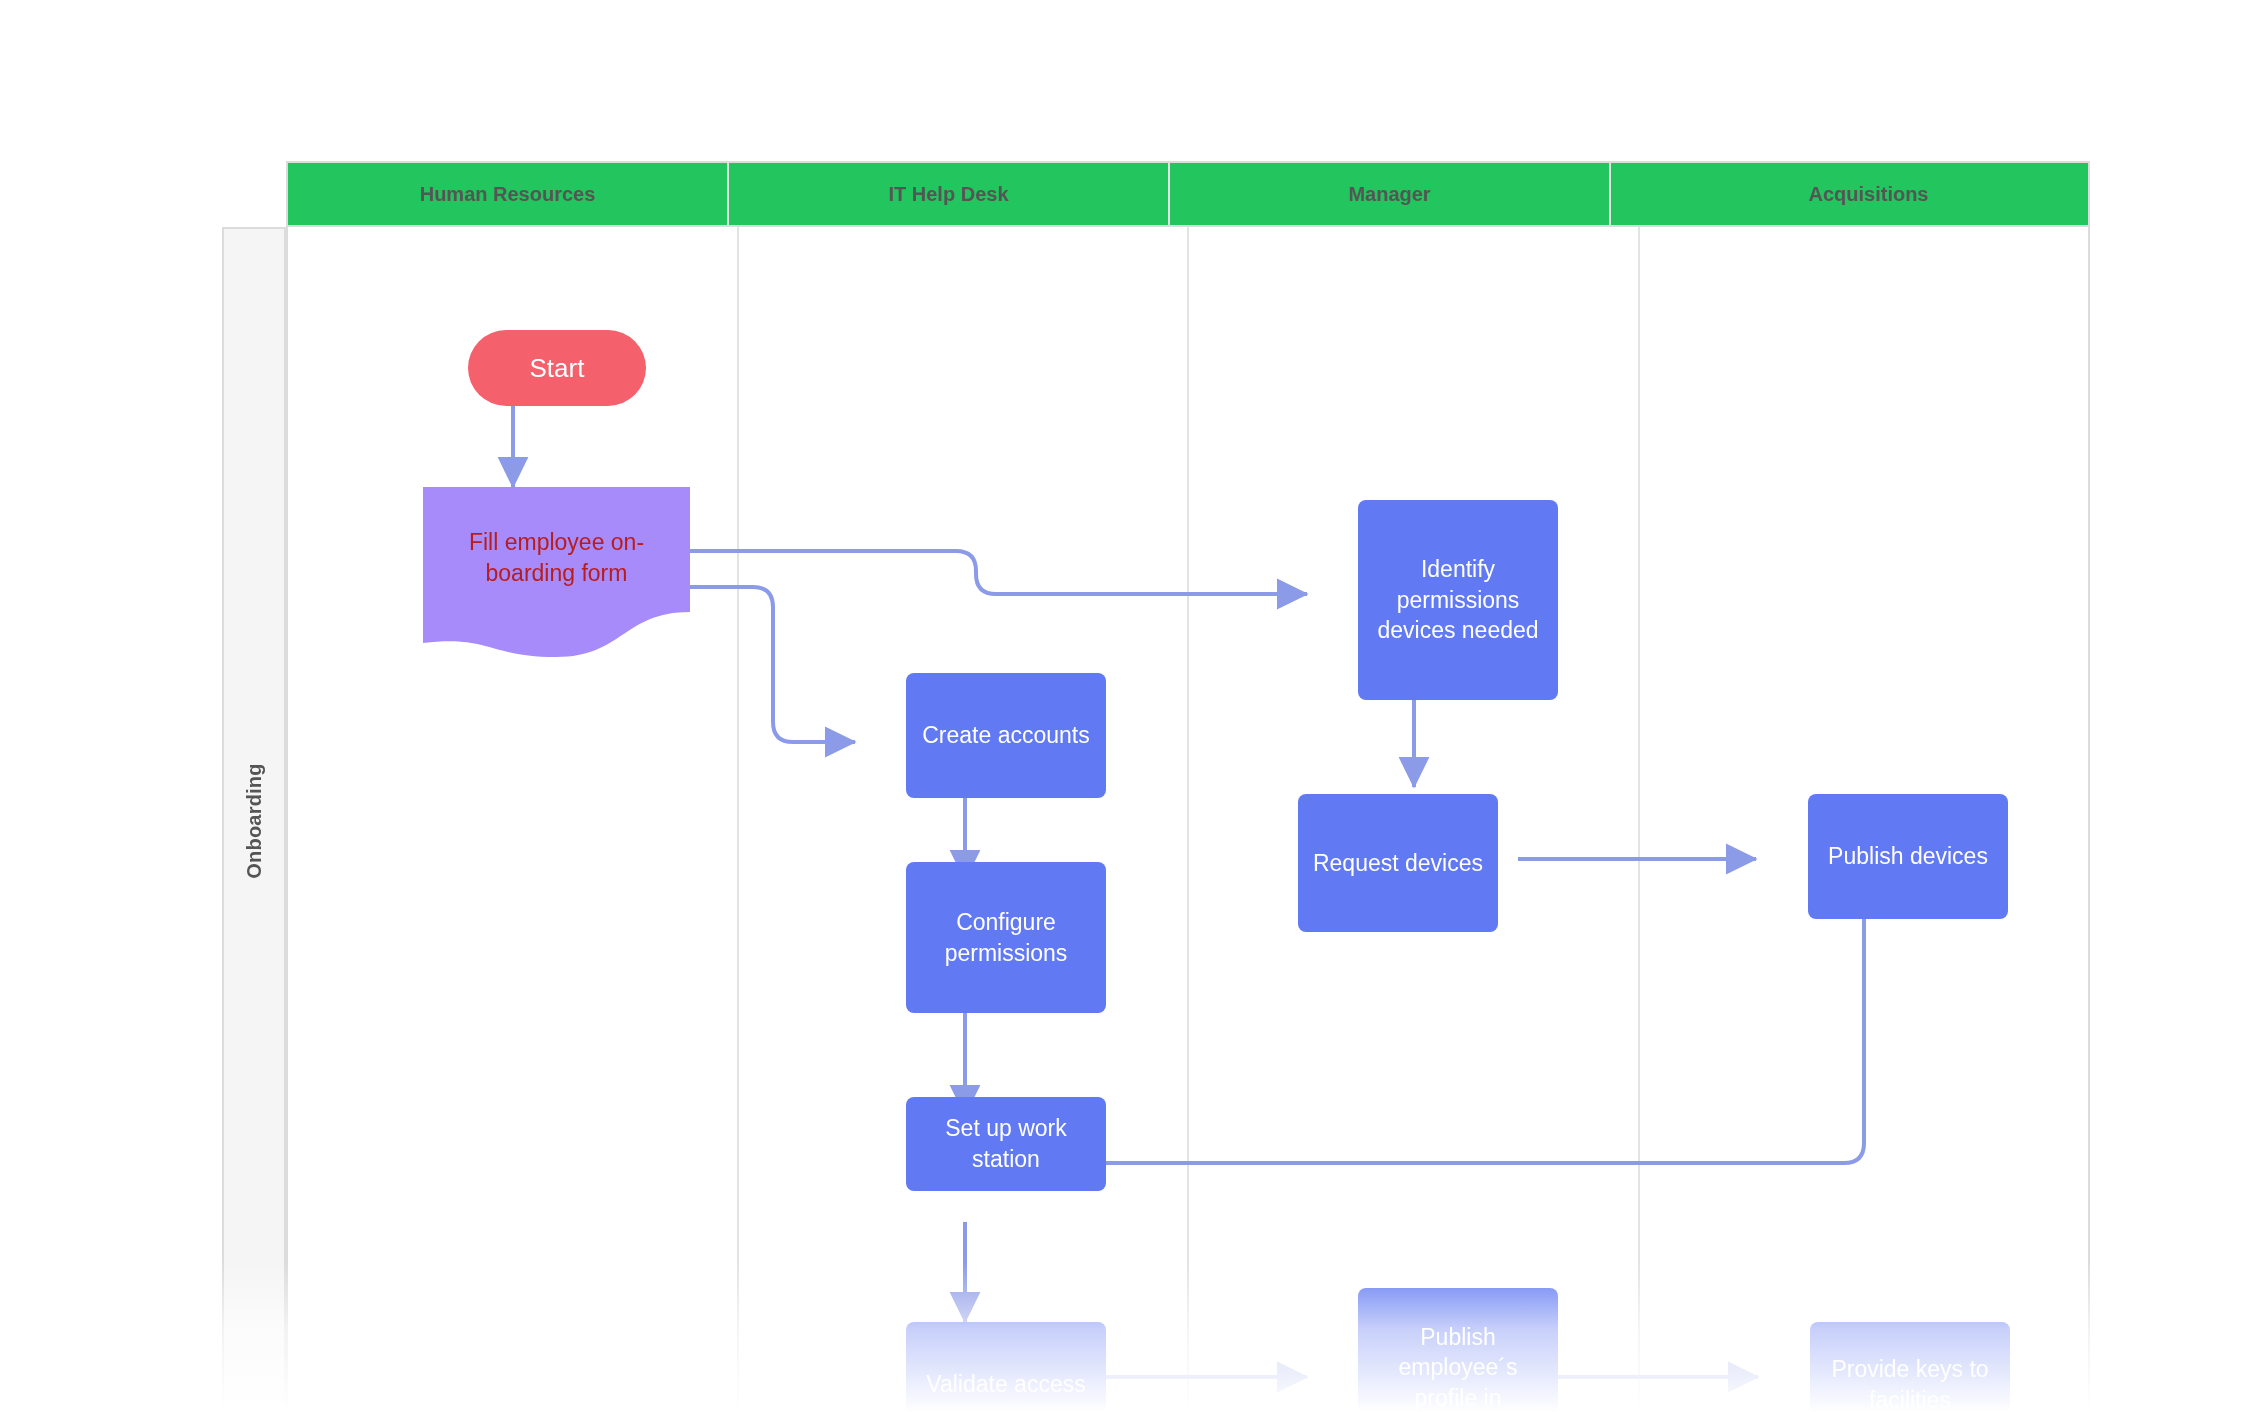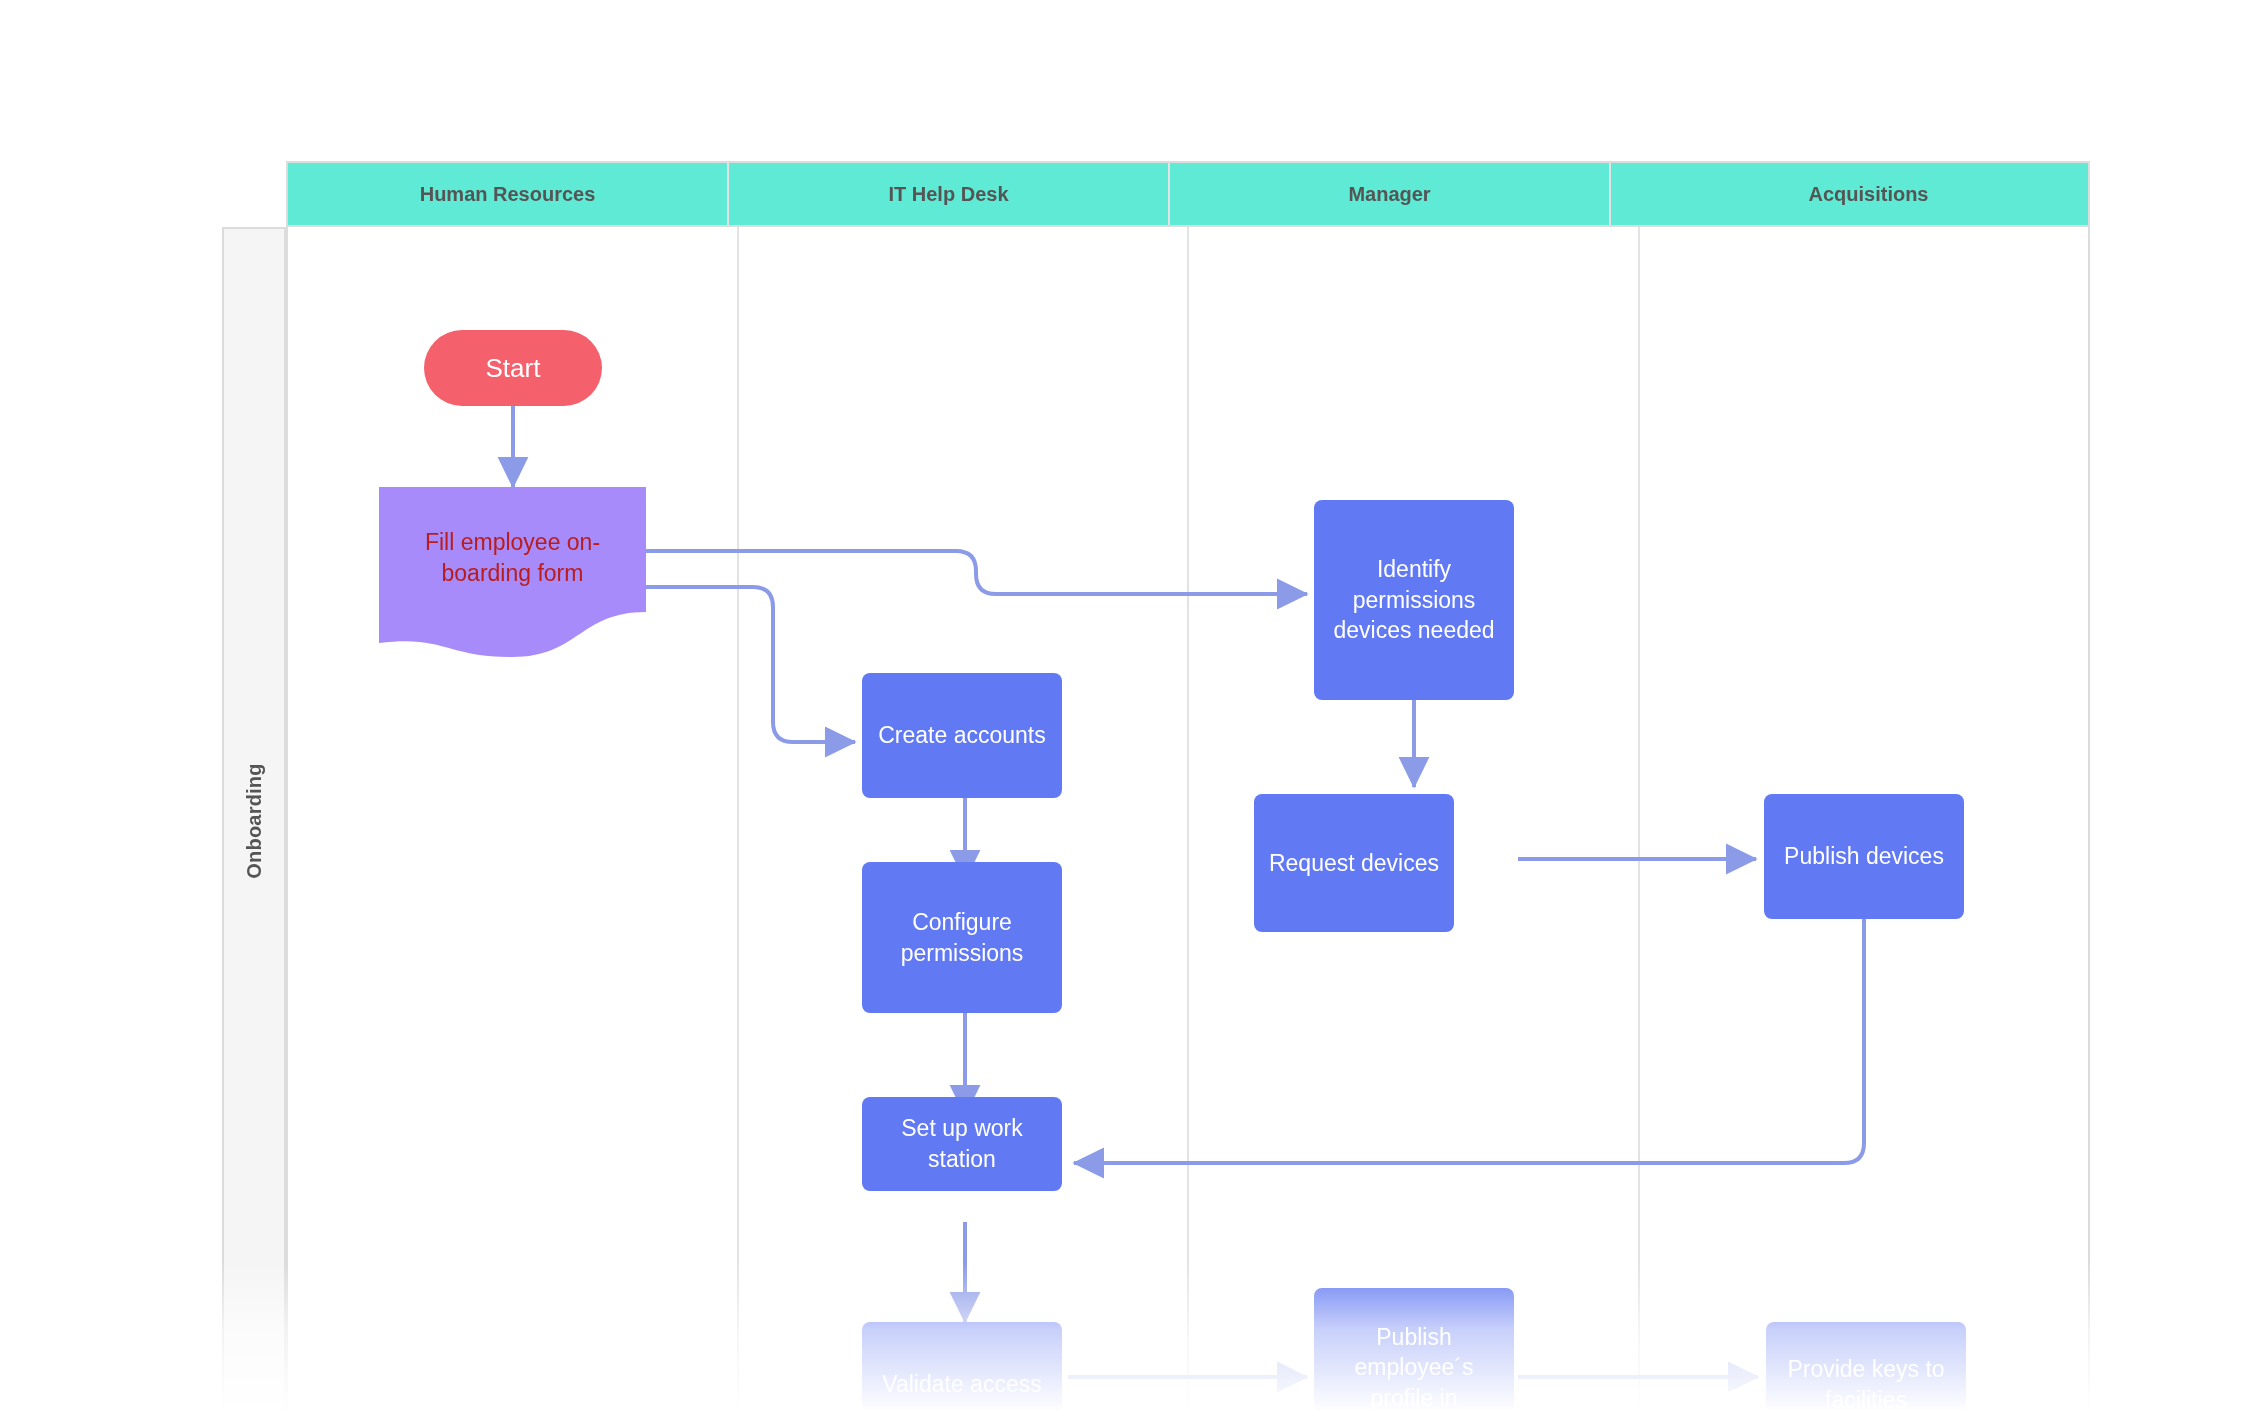--- a/index.html
+++ b/index.html
@@ -51,21 +51,21 @@
   
   .header-row {
     position: absolute;
     left: 286px;
     top: 161px;
     width: 1804px;
     height: 66px;
     display: flex;
     box-sizing: border-box;
     border: 2px solid #dcdcdc;
-    background: #5eead4;
+    background: #22c55e;
   }
   .col-header {
     flex: 1 1 0;
     display: flex;
     align-items: center;
     justify-content: center;
     font-size: 20px;
     font-weight: bold;
     color: #555555;
     border-right: 2px solid #e3e3e3;
@@ -107,20 +107,21 @@
     box-sizing: border-box;
     display: flex;
     align-items: center;
     justify-content: center;
     text-align: center;
     color: #ffffff;
     font-size: 23px;
     font-weight: normal;
     line-height: 1.33;
     padding: 4px 10px;
+    margin-left: 44px;
   }
   .node-start {
     background: #f4606c;
     border-radius: 999px;
     font-size: 26px;
   }
   .node-process {
     background: #6179f2;
     border-radius: 8px;
   }

